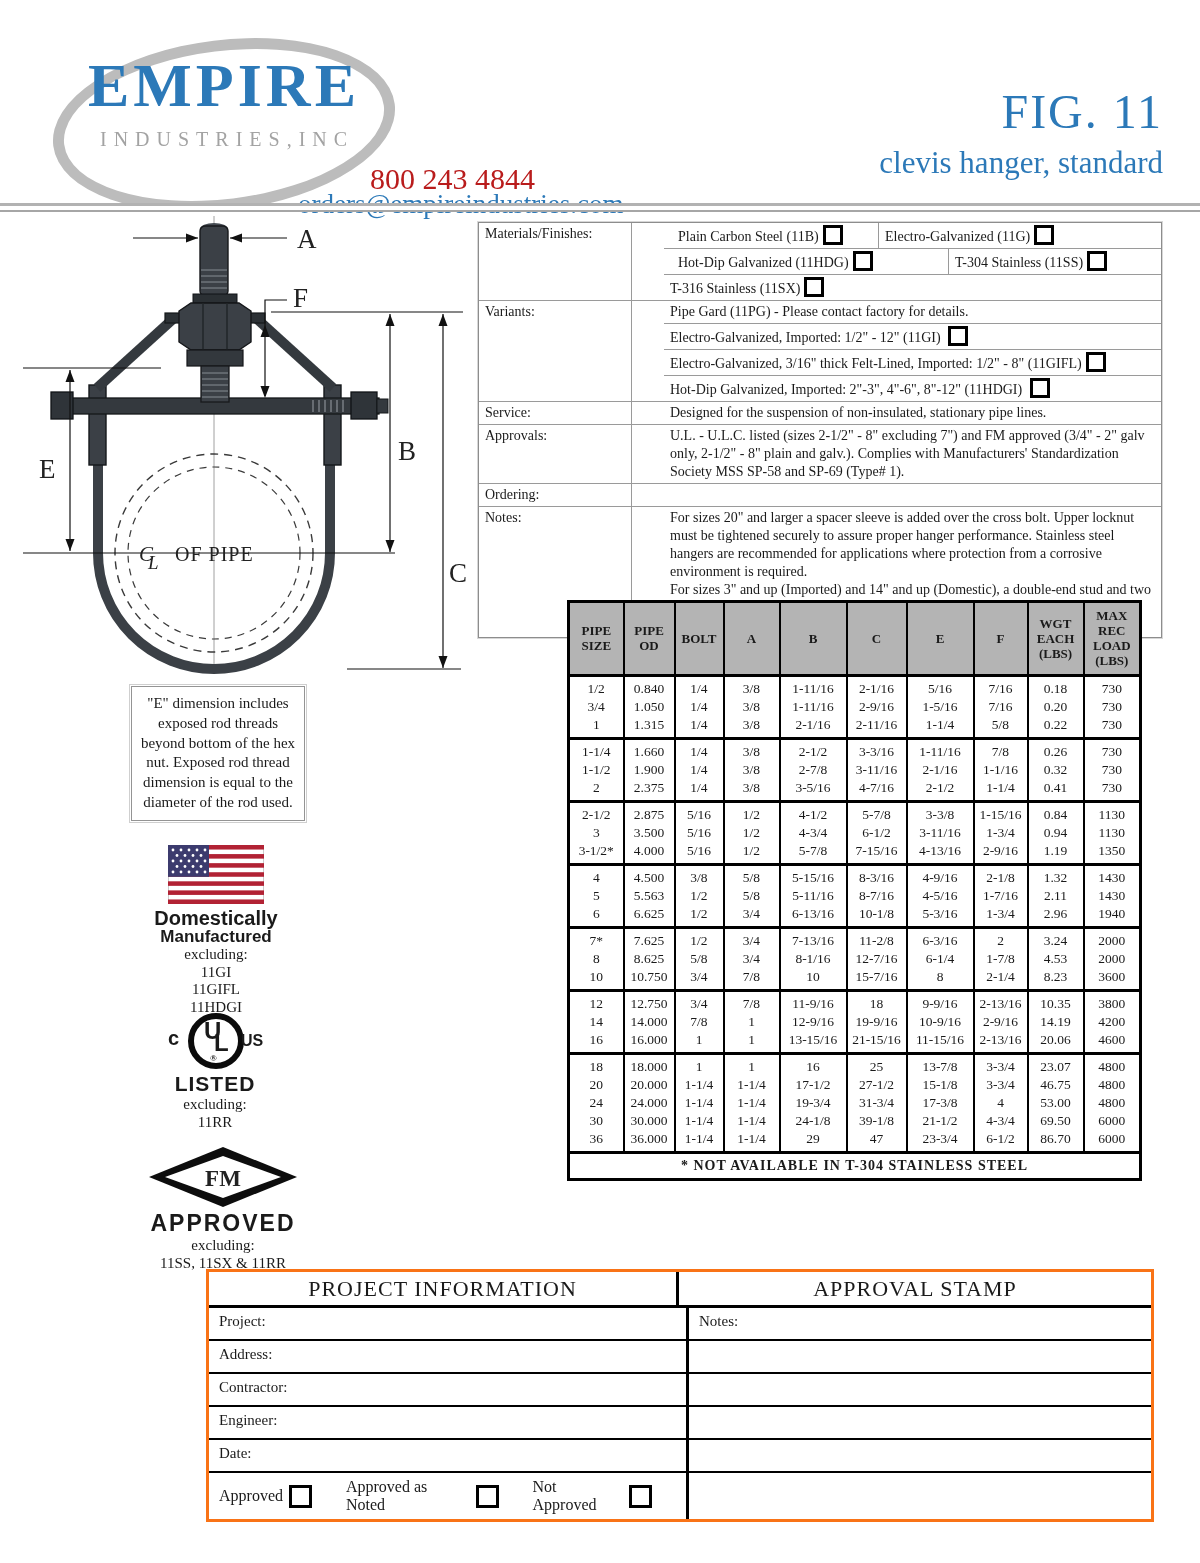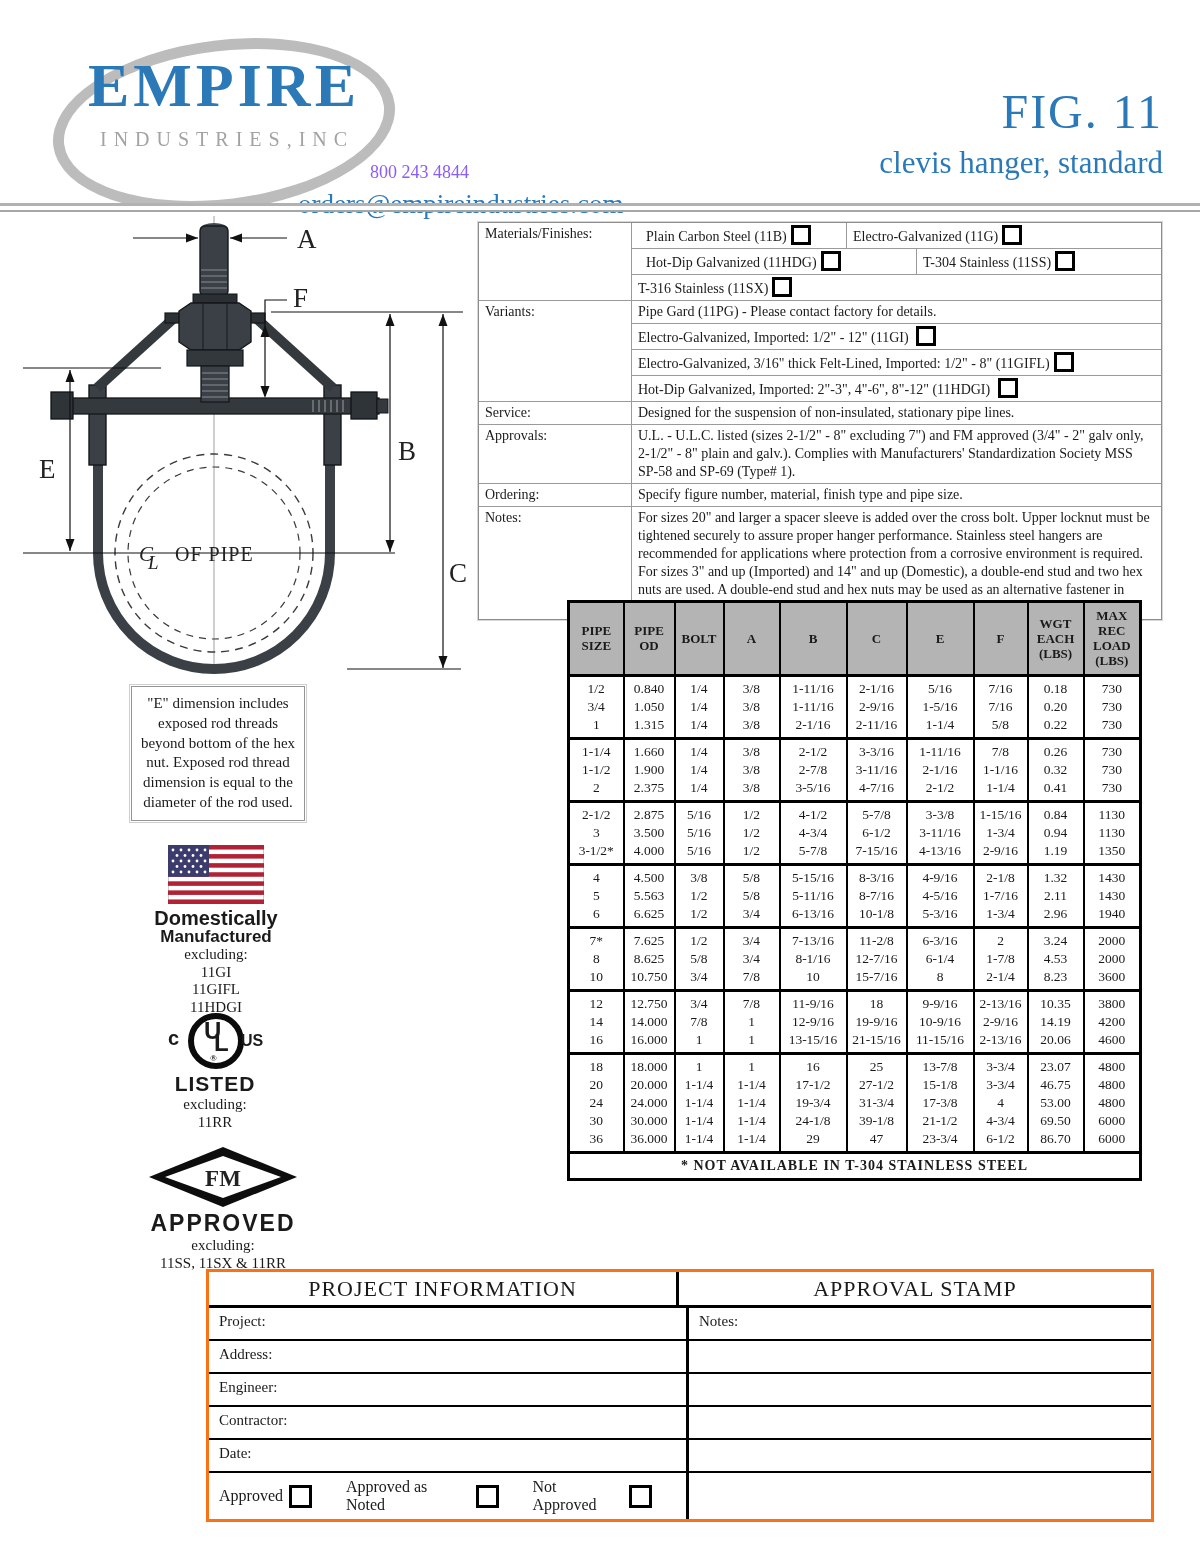--- a/index.html
+++ b/index.html
@@ -6,21 +6,21 @@
   .page{position:relative;width:1200px;height:1563px;margin:0 auto;background:#fff;overflow:hidden;
         font-family:"Liberation Serif",serif;color:#1a1a1a;}
 
   
   .logo-wrap{position:absolute;left:40px;top:22px;width:500px;height:180px;}
   .logo-ellipse{position:absolute;left:12px;top:18px;width:322px;height:148px;
         border:11px solid #bcbcbc;border-radius:50%;transform:rotate(-7deg);}
   .brand{position:absolute;left:48px;top:28px;font-size:62px;font-weight:bold;
         color:#2c79b8;letter-spacing:4px;}
   .brand-sub{position:absolute;left:60px;top:106px;font-size:20px;color:#a3a3a3;letter-spacing:7px;}
-  .contact-phone{position:absolute;left:330px;top:140px;font-size:18px;color:#8b5cf6;}
+  .contact-phone{position:absolute;left:330px;top:140px;font-size:30px;color:#b91c1c;}
   .contact-email{position:absolute;left:258px;top:167px;font-size:27px;color:#2c79b8;}
   .fig-block{position:absolute;right:37px;top:84px;text-align:right;color:#2c79b8;}
   .fig-title{font-size:48px;letter-spacing:2px;}
   .fig-sub{font-size:31px;margin-top:6px;}
   .hdr-divider{position:absolute;left:0;top:203px;width:1200px;height:4px;
         border-top:3px solid #b2b2b2;border-bottom:2px solid #a6a6a6;background:#fff;}
 
   
   .diagram{position:absolute;left:15px;top:212px;}
   .e-note{position:absolute;left:131px;top:686px;width:162px;padding:7px 5px;text-align:center;
@@ -44,21 +44,21 @@
   .fm-approved{font-family:"Liberation Sans",sans-serif;font-weight:bold;font-size:23px;letter-spacing:2px;margin-top:2px;}
 
   
   .cb{display:inline-block;width:14px;height:14px;border:3px solid #000;background:#fff;
       vertical-align:-4px;margin-left:4px;}
   .cbL{display:inline-block;width:17px;height:17px;border:3px solid #000;background:#fff;}
 
   
   .spec{position:absolute;left:478px;top:222px;width:682px;border:1px solid #8d8d8d;
         box-shadow:0 0 0 1px #d7d7d7;}
-  .spec-row{display:flex;}
+  .spec-row{display:flex;gap:32px;}
   .spec-row:not(:last-child){border-bottom:1px solid #9a9a9a;}
   .spec-label{width:140px;flex:none;padding:2px 6px;font-size:14px;line-height:18px;border-right:1px solid #9a9a9a;}
   .spec-content{flex:1;min-width:0;}
   .spec-line:not(:last-child){border-bottom:1px solid #9a9a9a;}
   .spec-line{display:flex;}
   .spec-cell{padding:2px 6px;font-size:14px;line-height:18px;flex:1;min-width:0;}
   .spec-cell.fixed{flex:none;margin-left:8px;}
   .spec-cell:not(:last-child){border-right:1px solid #9a9a9a;}
   .spec-cell p{margin:0;}
 
@@ -320,25 +320,20 @@
       <div class="spec-row">
         <div class="spec-label">Approvals:</div>
         <div class="spec-content">
           <div class="spec-line">
             <div class="spec-cell"><span>U.L. - U.L.C. listed (sizes 2-1/2" - 8" excluding 7") and FM approved (3/4" - 2" galv only, 2-1/2" - 8" plain and galv.).  Complies with Manufacturers' Standardization Society MSS SP-58 and SP-69 (Type# 1).</span></div>
           </div>
         </div>
       </div>
       <div class="spec-row">
         <div class="spec-label">Ordering:</div>
-        <div class="spec-content">
-          <div class="spec-line">
-            <div class="spec-cell"><span>Specify figure number, material, finish type and pipe size.</span></div>
-          </div>
-        </div>
       </div>
       <div class="spec-row">
         <div class="spec-label">Notes:</div>
         <div class="spec-content">
           <div class="spec-line">
             <div class="spec-cell">
               <p>For sizes 20" and larger a spacer sleeve is added over the cross bolt.  Upper locknut must be tightened securely to assure proper hanger performance.  Stainless steel hangers are recommended for applications where protection from a corrosive environment is required.</p>
               <p>For sizes 3" and up (Imported) and 14" and up (Domestic), a double-end stud and two hex nuts are used.  A double-end stud and hex nuts may be used as an alternative fastener in replacement of a bolt and nut.</p>
             </div>
           </div>
@@ -674,25 +669,25 @@
       </div>
       <div class="proj-row after-header">
         <div class="pl proj-label">Project:</div>
         <div class="pr proj-label">Notes:</div>
       </div>
       <div class="proj-row">
         <div class="pl proj-label">Address:</div>
         <div class="pr proj-blank"></div>
       </div>
       <div class="proj-row">
+        <div class="pl proj-label">Contractor:</div>
+        <div class="pr proj-blank"></div>
+      </div>
+      <div class="proj-row">
         <div class="pl proj-label">Engineer:</div>
-        <div class="pr proj-blank"></div>
-      </div>
-      <div class="proj-row">
-        <div class="pl proj-label">Contractor:</div>
         <div class="pr proj-blank"></div>
       </div>
       <div class="proj-row">
         <div class="pl proj-label">Date:</div>
         <div class="pr proj-blank"></div>
       </div>
       <div class="proj-row">
         <div class="pl approve-row">
           <span class="approve-item">
             <span>Approved</span>

